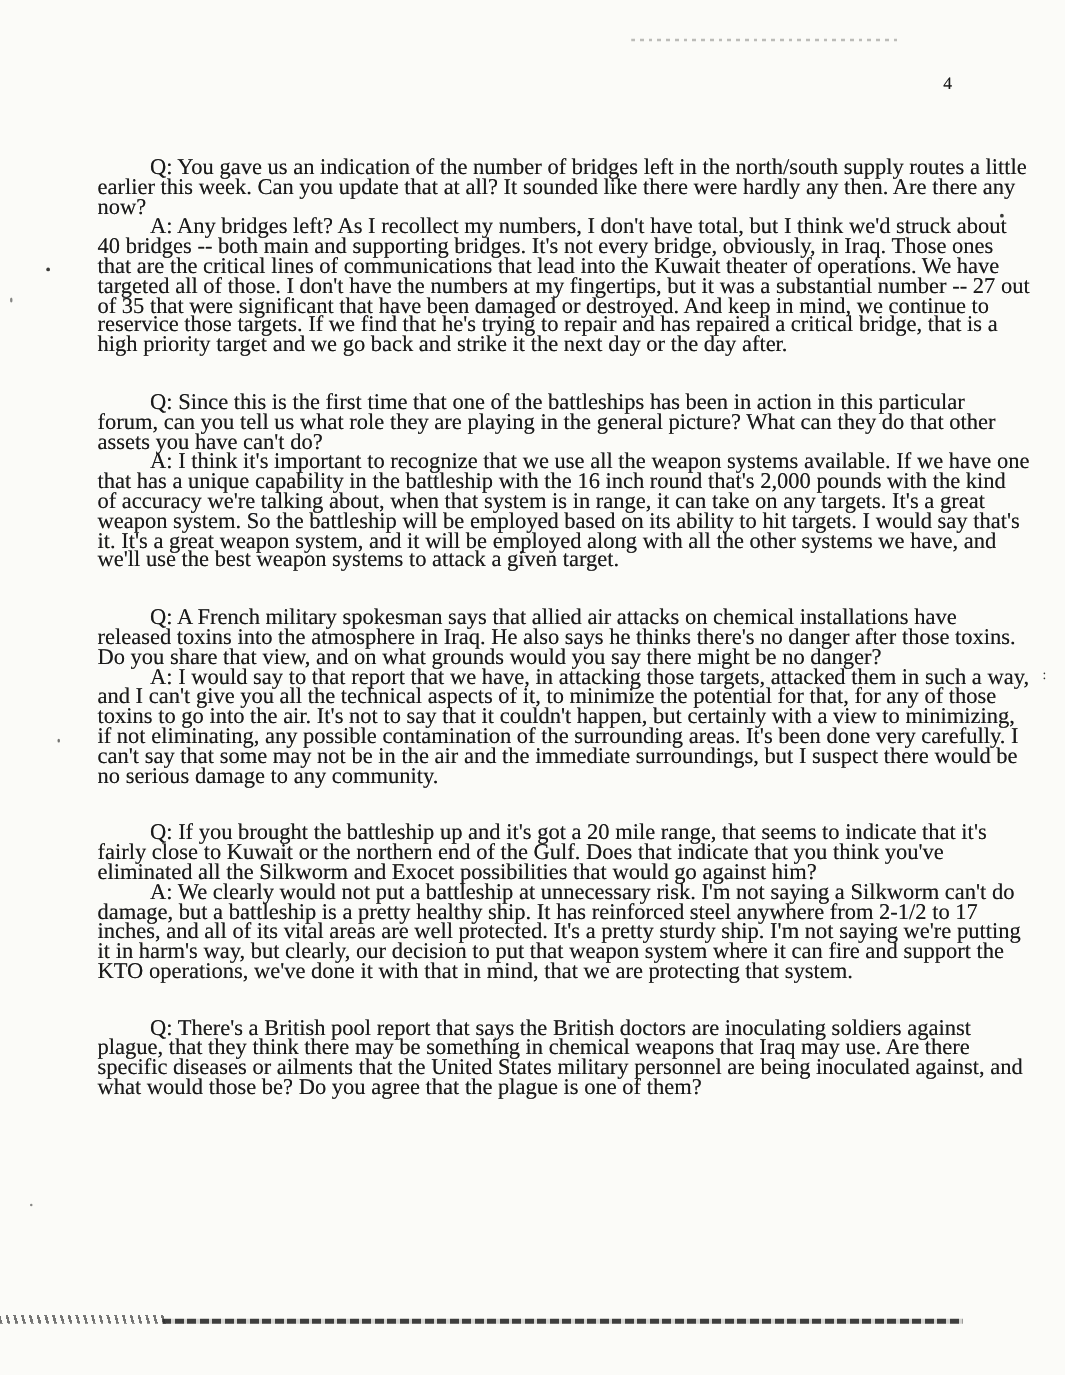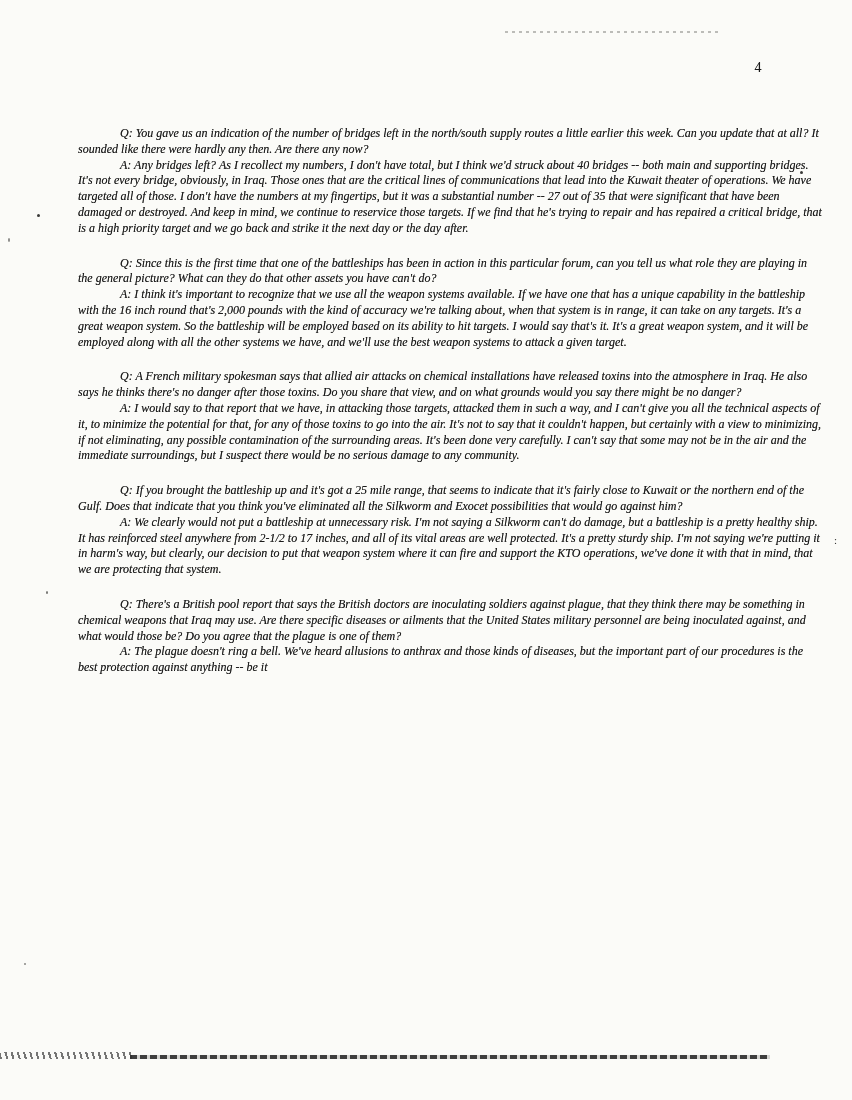--- a/index.html
+++ b/index.html
@@ -11,26 +11,25 @@
     color:#1a1a1a;
   }
   .page { position:absolute; inset:0; }
   .page-number {
     position:absolute; top:60px; right:90px;
     font-size:14px; letter-spacing:.5px;
     text-shadow:0 0 .4px rgba(0,0,0,.5);
   }
   .content {
     position:absolute; top:126px; left:78px; width:746px;
-    font-size:12px; line-height:15.8px;
+    font-size:18px; line-height:15.8px;
     text-shadow:0 0 .4px rgba(0,0,0,.55);
-    font-style:italic;
   }
   .para { margin:0; text-indent:42px; }
-  .para.question { margin-top:19px; }
+  .para.question { margin-top:30px; }
   .para.question:first-child { margin-top:0; }
 
   
   .top-dashes {
     position:absolute; top:31px; left:505px; width:215px; height:2px;
     background:repeating-linear-gradient(90deg,#9a9a96 0 3px,transparent 3px 7px);
     opacity:.65;
   }
   .bottom-line {
     position:absolute; top:1055px; left:130px; width:640px; height:4px;
@@ -53,24 +52,23 @@
 
   <div class="top-dashes"></div>
 
   <div class="content" id="paragraphs">
       <p class="para question">Q: You gave us an indication of the number of bridges left in the north/south supply routes a little earlier this week. Can you update that at all? It sounded like there were hardly any then. Are there any now?</p>
       <p class="para answer">A: Any bridges left? As I recollect my numbers, I don't have total, but I think we'd struck about 40 bridges -- both main and supporting bridges. It's not every bridge, obviously, in Iraq. Those ones that are the critical lines of communications that lead into the Kuwait theater of operations. We have targeted all of those. I don't have the numbers at my fingertips, but it was a substantial number -- 27 out of 35 that were significant that have been damaged or destroyed. And keep in mind, we continue to reservice those targets. If we find that he's trying to repair and has repaired a critical bridge, that is a high priority target and we go back and strike it the next day or the day after.</p>
       <p class="para question">Q: Since this is the first time that one of the battleships has been in action in this particular forum, can you tell us what role they are playing in the general picture? What can they do that other assets you have can't do?</p>
       <p class="para answer">A: I think it's important to recognize that we use all the weapon systems available. If we have one that has a unique capability in the battleship with the 16 inch round that's 2,000 pounds with the kind of accuracy we're talking about, when that system is in range, it can take on any targets. It's a great weapon system. So the battleship will be employed based on its ability to hit targets. I would say that's it. It's a great weapon system, and it will be employed along with all the other systems we have, and we'll use the best weapon systems to attack a given target.</p>
       <p class="para question">Q: A French military spokesman says that allied air attacks on chemical installations have released toxins into the atmosphere in Iraq. He also says he thinks there's no danger after those toxins. Do you share that view, and on what grounds would you say there might be no danger?</p>
       <p class="para answer">A: I would say to that report that we have, in attacking those targets, attacked them in such a way, and I can't give you all the technical aspects of it, to minimize the potential for that, for any of those toxins to go into the air. It's not to say that it couldn't happen, but certainly with a view to minimizing, if not eliminating, any possible contamination of the surrounding areas. It's been done very carefully. I can't say that some may not be in the air and the immediate surroundings, but I suspect there would be no serious damage to any community.</p>
-      <p class="para question">Q: If you brought the battleship up and it's got a 25 mile range, that seems to indicate that it's fairly close to Kuwait or the northern end of the Gulf. Does that indicate that you think you've eliminated all the Silkworm and Exocet possibilities that would go against him?</p>
+      <p class="para question">Q: If you brought the battleship up and it's got a 20 mile range, that seems to indicate that it's fairly close to Kuwait or the northern end of the Gulf. Does that indicate that you think you've eliminated all the Silkworm and Exocet possibilities that would go against him?</p>
       <p class="para answer">A: We clearly would not put a battleship at unnecessary risk. I'm not saying a Silkworm can't do damage, but a battleship is a pretty healthy ship. It has reinforced steel anywhere from 2-1/2 to 17 inches, and all of its vital areas are well protected. It's a pretty sturdy ship. I'm not saying we're putting it in harm's way, but clearly, our decision to put that weapon system where it can fire and support the KTO operations, we've done it with that in mind, that we are protecting that system.</p>
       <p class="para question">Q: There's a British pool report that says the British doctors are inoculating soldiers against plague, that they think there may be something in chemical weapons that Iraq may use. Are there specific diseases or ailments that the United States military personnel are being inoculated against, and what would those be? Do you agree that the plague is one of them?</p>
-      <p class="para answer">A: The plague doesn't ring a bell. We've heard allusions to anthrax and those kinds of diseases, but the important part of our procedures is the best protection against anything -- be it</p>
     </div>
 
   <div class="speck" style="top:214px; left:37px; width:3px; height:3px;"></div>
   <div class="speck" style="top:238px; left:8px; width:2px; height:4px; opacity:.6;"></div>
   <div class="speck" style="top:171px; left:800px; width:3px; height:3px;"></div>
   <div class="speck" style="top:591px; left:46px; width:2px; height:3px; opacity:.7;"></div>
   <div class="speck" style="top:963px; left:24px; width:2px; height:2px; opacity:.6;"></div>
   <div class="mark-text" style="top:534px; left:834px;">:</div>
 
   <div class="bottom-line"></div>

